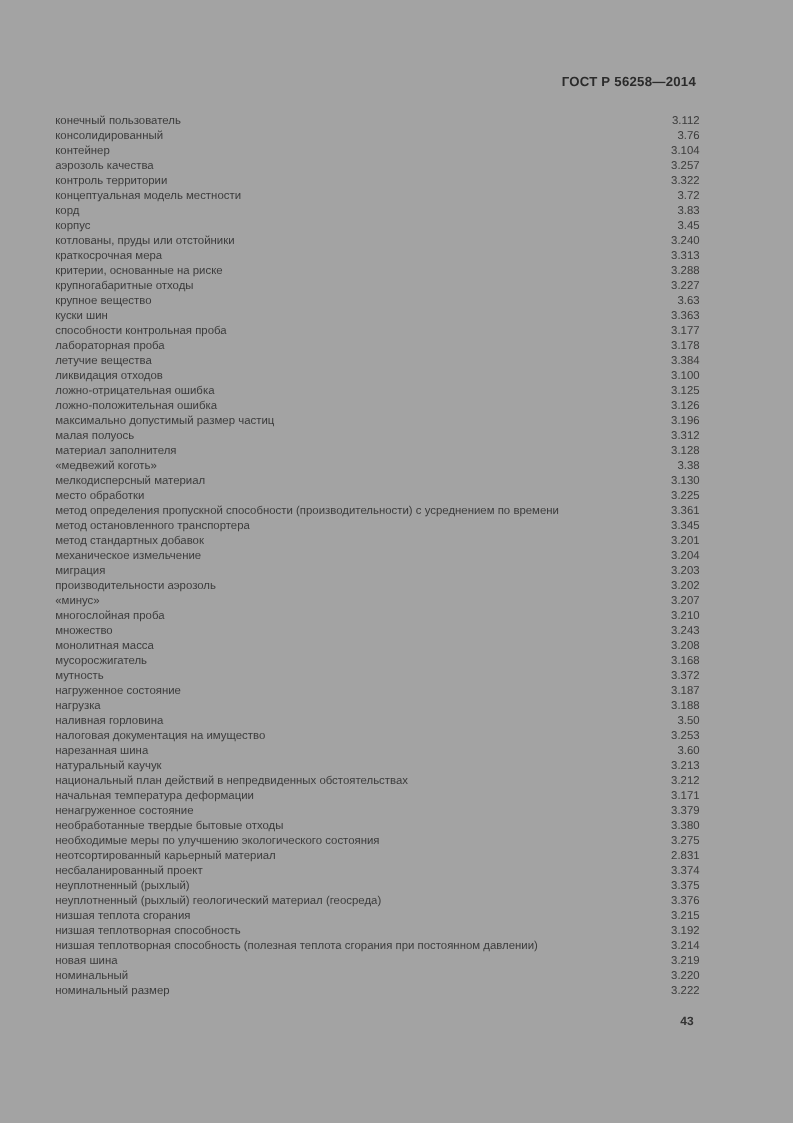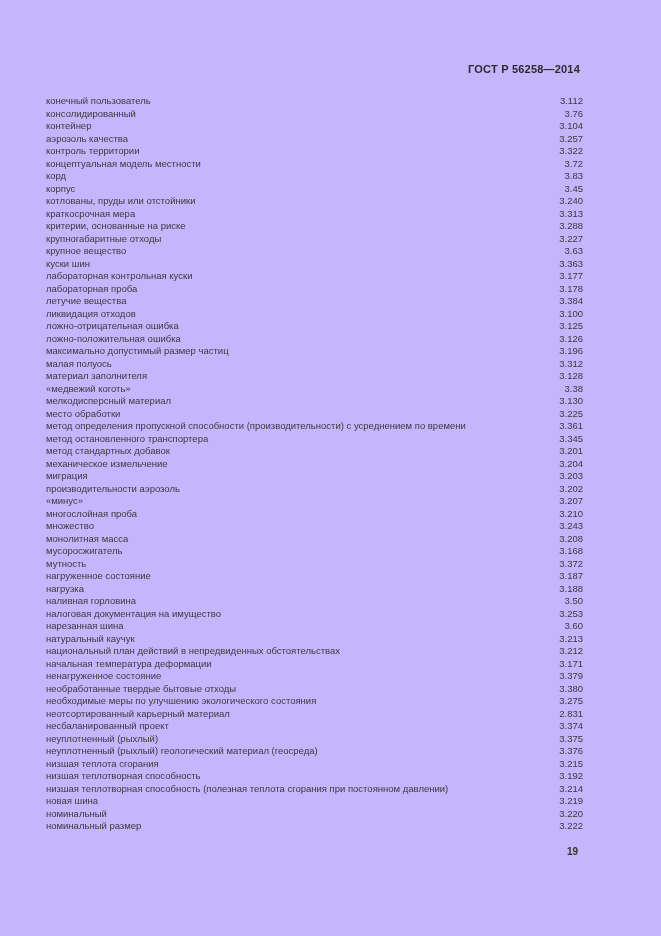--- a/index.html
+++ b/index.html
@@ -4,21 +4,21 @@
 <style>
   html, body {
     margin: 0;
     padding: 0;
     background: #ffffff;
   }
   .page {
     position: relative;
     width: 661px;
     height: 936px;
-    background: #c4b5fd;
+    background: #a3a3a3;
     overflow: hidden;
     font-family: "Liberation Sans", sans-serif;
     color: #3b3b3b;
   }
   .doc-header {
     position: absolute;
     top: 63px;
     left: 0;
     right: 81px;
     text-align: right;
@@ -118,21 +118,21 @@
       </div>
       <div class="index-row">
         <span class="index-term">крупное вещество</span>
         <span class="index-ref">3.63</span>
       </div>
       <div class="index-row">
         <span class="index-term">куски шин</span>
         <span class="index-ref">3.363</span>
       </div>
       <div class="index-row">
-        <span class="index-term">лабораторная контрольная куски</span>
+        <span class="index-term">способности контрольная проба</span>
         <span class="index-ref">3.177</span>
       </div>
       <div class="index-row">
         <span class="index-term">лабораторная проба</span>
         <span class="index-ref">3.178</span>
       </div>
       <div class="index-row">
         <span class="index-term">летучие вещества</span>
         <span class="index-ref">3.384</span>
       </div>
@@ -299,14 +299,14 @@
       <div class="index-row">
         <span class="index-term">номинальный</span>
         <span class="index-ref">3.220</span>
       </div>
       <div class="index-row">
         <span class="index-term">номинальный размер</span>
         <span class="index-ref">3.222</span>
       </div>
     </div>
 
-  <div class="page-number">19</div>
+  <div class="page-number">43</div>
 </div>
 
 </body></html>

